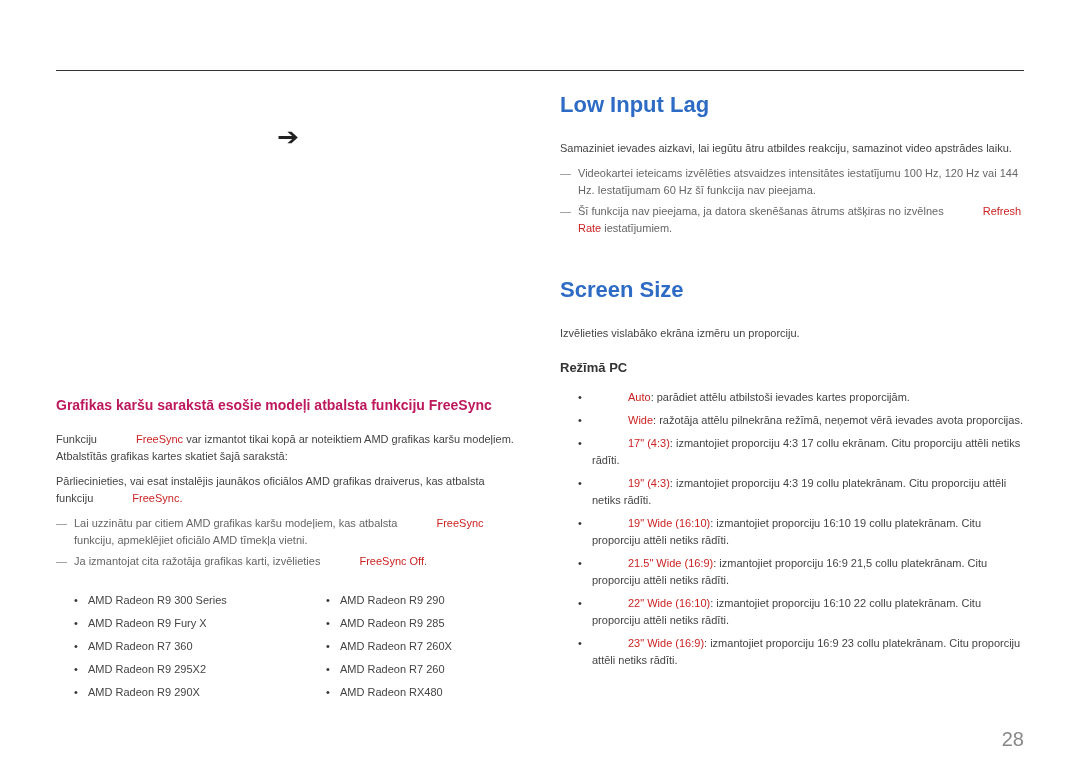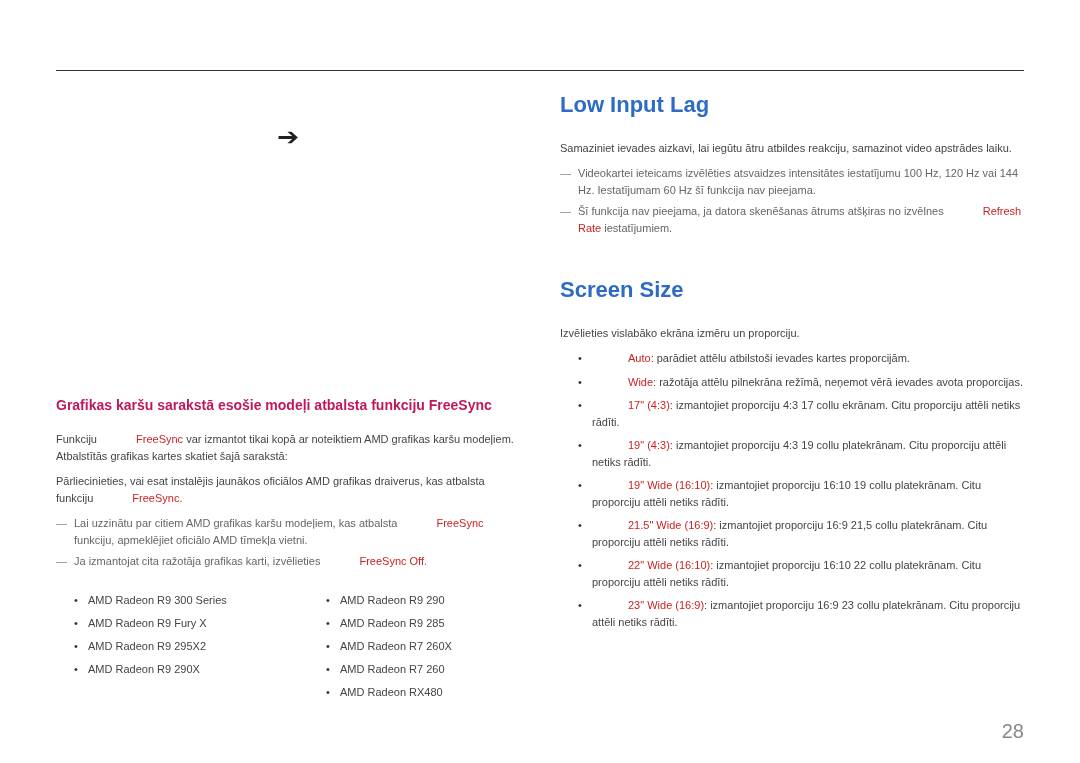--- a/index.html
+++ b/index.html
@@ -90,21 +90,21 @@
     color: #333;
   }
   .two-col-list {
     display: flex;
     gap: 40px;
     margin-top: 10px;
   }
   .two-col-list ul { flex: 1; }
   .page-num {
     position: absolute;
-    bottom: 16px;
+    bottom: 8px;
     right: 56px;
     font-size: 20px;
     color: #888;
   }
   .narrow { letter-spacing: 0; }
 </style>
 </head>
 <body>
 
 <div class="hr-top"></div>
@@ -130,20 +130,21 @@
       <span>Lai uzzinātu par citiem AMD grafikas karšu modeļiem, kas atbalsta </span><span class="red">FreeSync</span><span> funkciju, apmeklējiet oficiālo AMD tīmekļa vietni.</span>
     </p>
     <p class="dash-line">
       <span>Ja izmantojat cita ražotāja grafikas karti, izvēlieties </span><span class="red">FreeSync Off</span><span>.</span>
     </p>
 
     <div class="two-col-list">
       <ul class="bullets">
         <li>AMD Radeon R9 300 Series</li>
         <li>AMD Radeon R9 Fury X</li>
+        <li>AMD Radeon R7 360</li>
         <li>AMD Radeon R9 295X2</li>
         <li>AMD Radeon R9 290X</li>
       </ul>
       <ul class="bullets">
         <li>AMD Radeon R9 290</li>
         <li>AMD Radeon R9 285</li>
         <li>AMD Radeon R7 260X</li>
         <li>AMD Radeon R7 260</li>
         <li>AMD Radeon RX480</li>
       </ul>
@@ -154,20 +155,21 @@
     <h1 class="blue narrow">Low Input Lag</h1>
     <p>Samaziniet ievades aizkavi, lai iegūtu ātru atbildes reakciju, samazinot video apstrādes laiku.</p>
     <p class="dash-line">Videokartei ieteicams izvēlēties atsvaidzes intensitātes iestatījumu 100 Hz, 120 Hz vai 144 Hz. Iestatījumam 60 Hz šī funkcija nav pieejama.</p>
     <p class="dash-line">
       <span>Šī funkcija nav pieejama, ja datora skenēšanas ātrums atšķiras no izvēlnes </span><span class="red">Refresh Rate</span><span> iestatījumiem.</span>
     </p>
 
     <h1 class="blue second narrow">Screen Size</h1>
     <p>Izvēlieties vislabāko ekrāna izmēru un proporciju.</p>
 
+    <h3 class="sub">Režīmā PC</h3>
 
     <ul class="bullets">
       <li><span class="red">Auto</span><span>: parādiet attēlu atbilstoši ievades kartes proporcijām.</span></li>
       <li><span class="red">Wide</span><span>: ražotāja attēlu pilnekrāna režīmā, neņemot vērā ievades avota proporcijas.</span></li>
       <li><span class="red">17" (4:3)</span><span>: izmantojiet proporciju 4:3 17 collu ekrānam. Citu proporciju attēli netiks rādīti.</span></li>
       <li><span class="red">19" (4:3)</span><span>: izmantojiet proporciju 4:3 19 collu platekrānam. Citu proporciju attēli netiks rādīti.</span></li>
       <li><span class="red">19" Wide (16:10)</span><span>: izmantojiet proporciju 16:10 19 collu platekrānam. Citu proporciju attēli netiks rādīti.</span></li>
       <li><span class="red">21.5" Wide (16:9)</span><span>: izmantojiet proporciju 16:9 21,5 collu platekrānam. Citu proporciju attēli netiks rādīti.</span></li>
       <li><span class="red">22" Wide (16:10)</span><span>: izmantojiet proporciju 16:10 22 collu platekrānam. Citu proporciju attēli netiks rādīti.</span></li>
       <li><span class="red">23" Wide (16:9)</span><span>: izmantojiet proporciju 16:9 23 collu platekrānam. Citu proporciju attēli netiks rādīti.</span></li>

